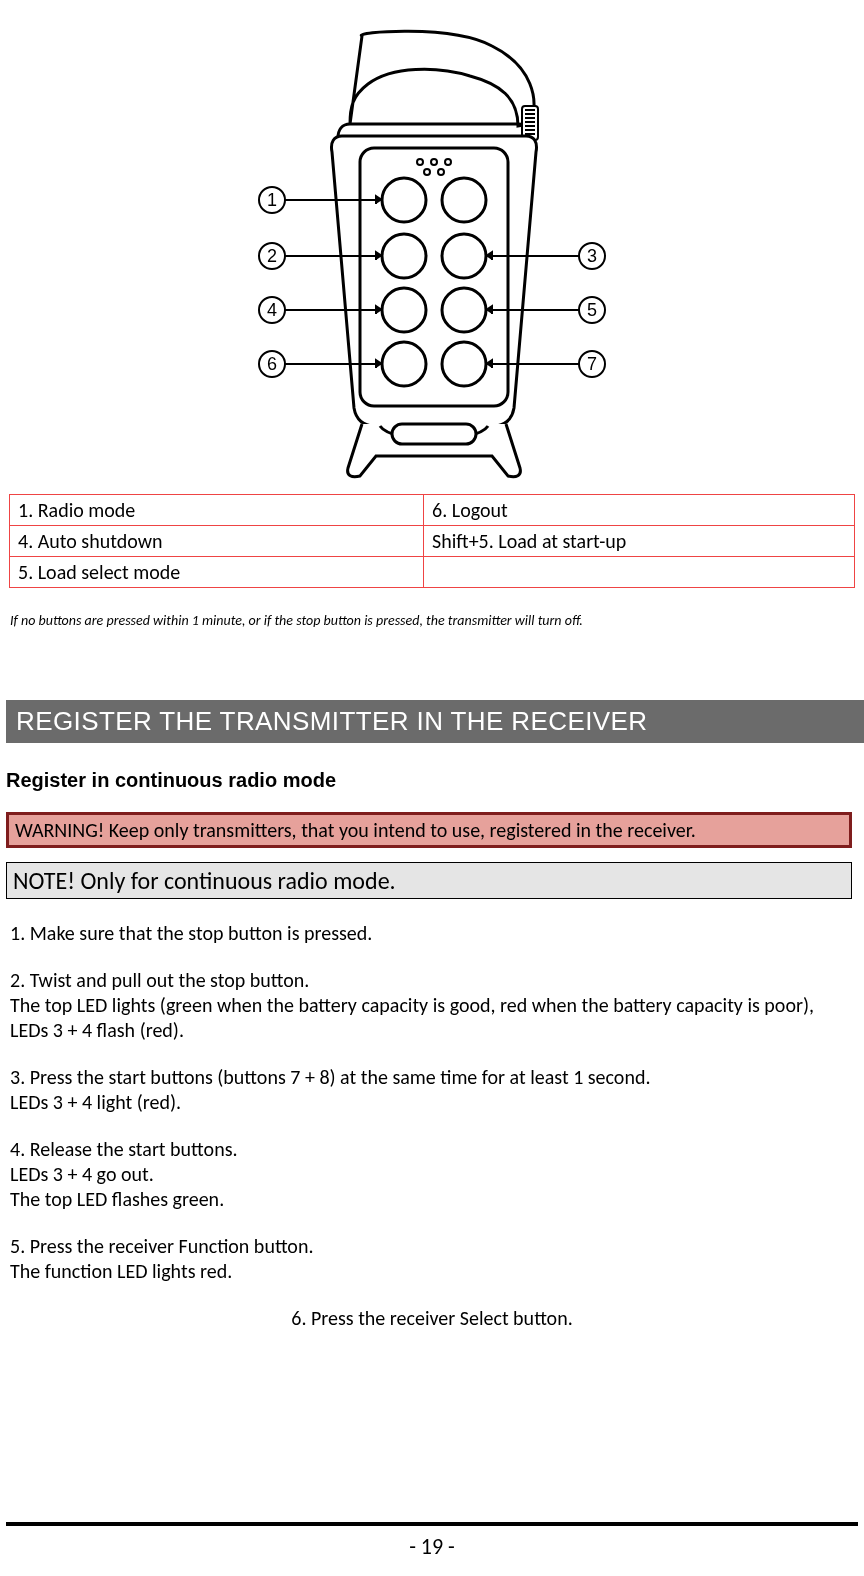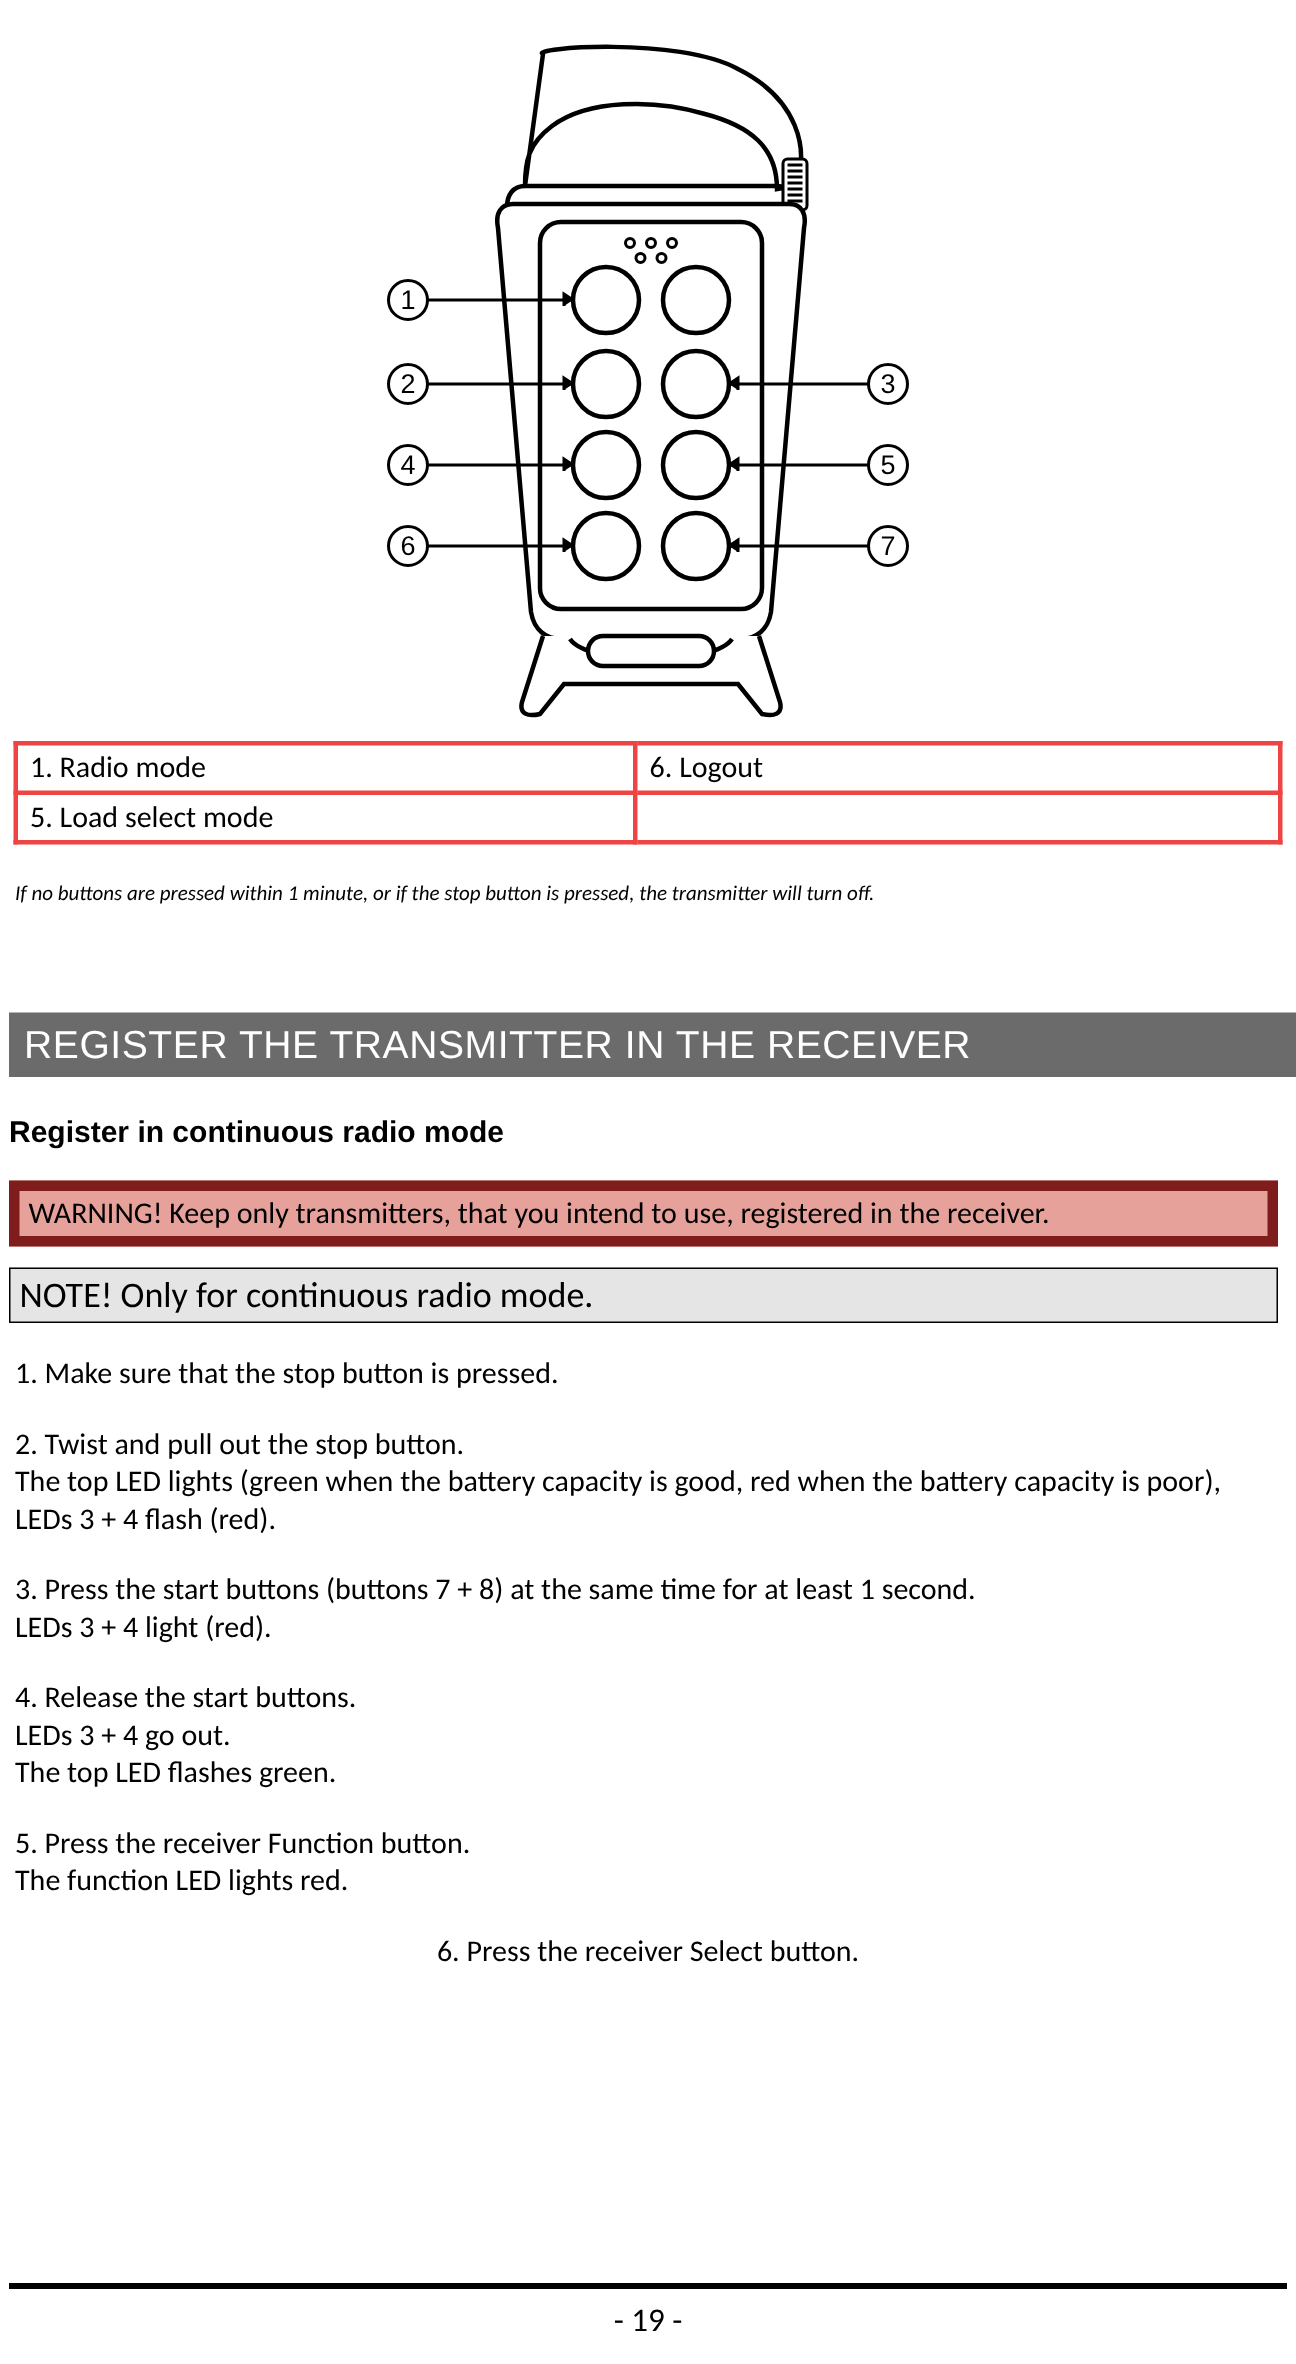--- a/index.html
+++ b/index.html
@@ -21,21 +21,21 @@
     display: flex;
     justify-content: center;
     padding-top: 28px;
   }
   table.button-table {
     border-collapse: collapse;
     width: 846px;
     margin: 14px auto 0 auto;
   }
   table.button-table td {
-    border: 3px solid #ef4444;
+    border: 1px solid #ef4444;
     padding: 2px 8px;
     font-size: 20px;
     vertical-align: middle;
     height: 26px;
   }
   table.button-table td.left { width: 49%; }
   table.button-table td.right { width: 51%; }
   .body-text {
     font-size: 14px;
     margin: 24px 4px 0 4px;
@@ -53,21 +53,21 @@
     width: 846px;
   }
   .subhead {
     font-family: Arial, Helvetica, sans-serif;
     font-weight: 700;
     font-size: 20px;
     margin: 26px 4px 0 0;
   }
   .warning-box {
     margin-top: 20px;
-    border: 7px solid #7f1d1d;
+    border: 3px solid #7f1d1d;
     background: #e6a19b;
     padding: 3px 6px;
     font-size: 20px;
     width: 846px;
     box-sizing: border-box;
   }
   .note-box {
     margin-top: 14px;
     border: 1px solid #000;
     background: #e5e5e5;
@@ -223,20 +223,24 @@
     </svg>
   </div>
 
   <table class="button-table">
     <tbody>
         <tr>
       <td class="left">1. Radio mode</td>
       <td class="right">6. Logout</td>
     </tr>
     <tr>
+      <td class="left">4. Auto shutdown</td>
+      <td class="right">Shift+5. Load at start-up</td>
+    </tr>
+    <tr>
       <td class="left">5. Load select mode</td>
       <td class="right"></td>
     </tr>
   </tbody>
     </table>
 
   <div class="body-text">If no buttons are pressed within 1 minute, or if the stop button is pressed, the transmitter will turn off.</div>
 
   <div class="section-bar">REGISTER THE TRANSMITTER IN THE RECEIVER</div>
 

